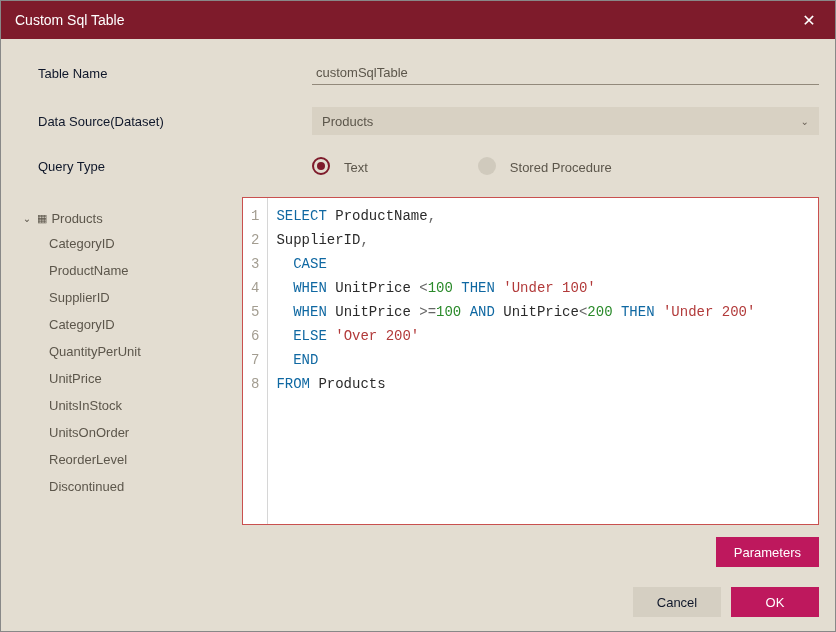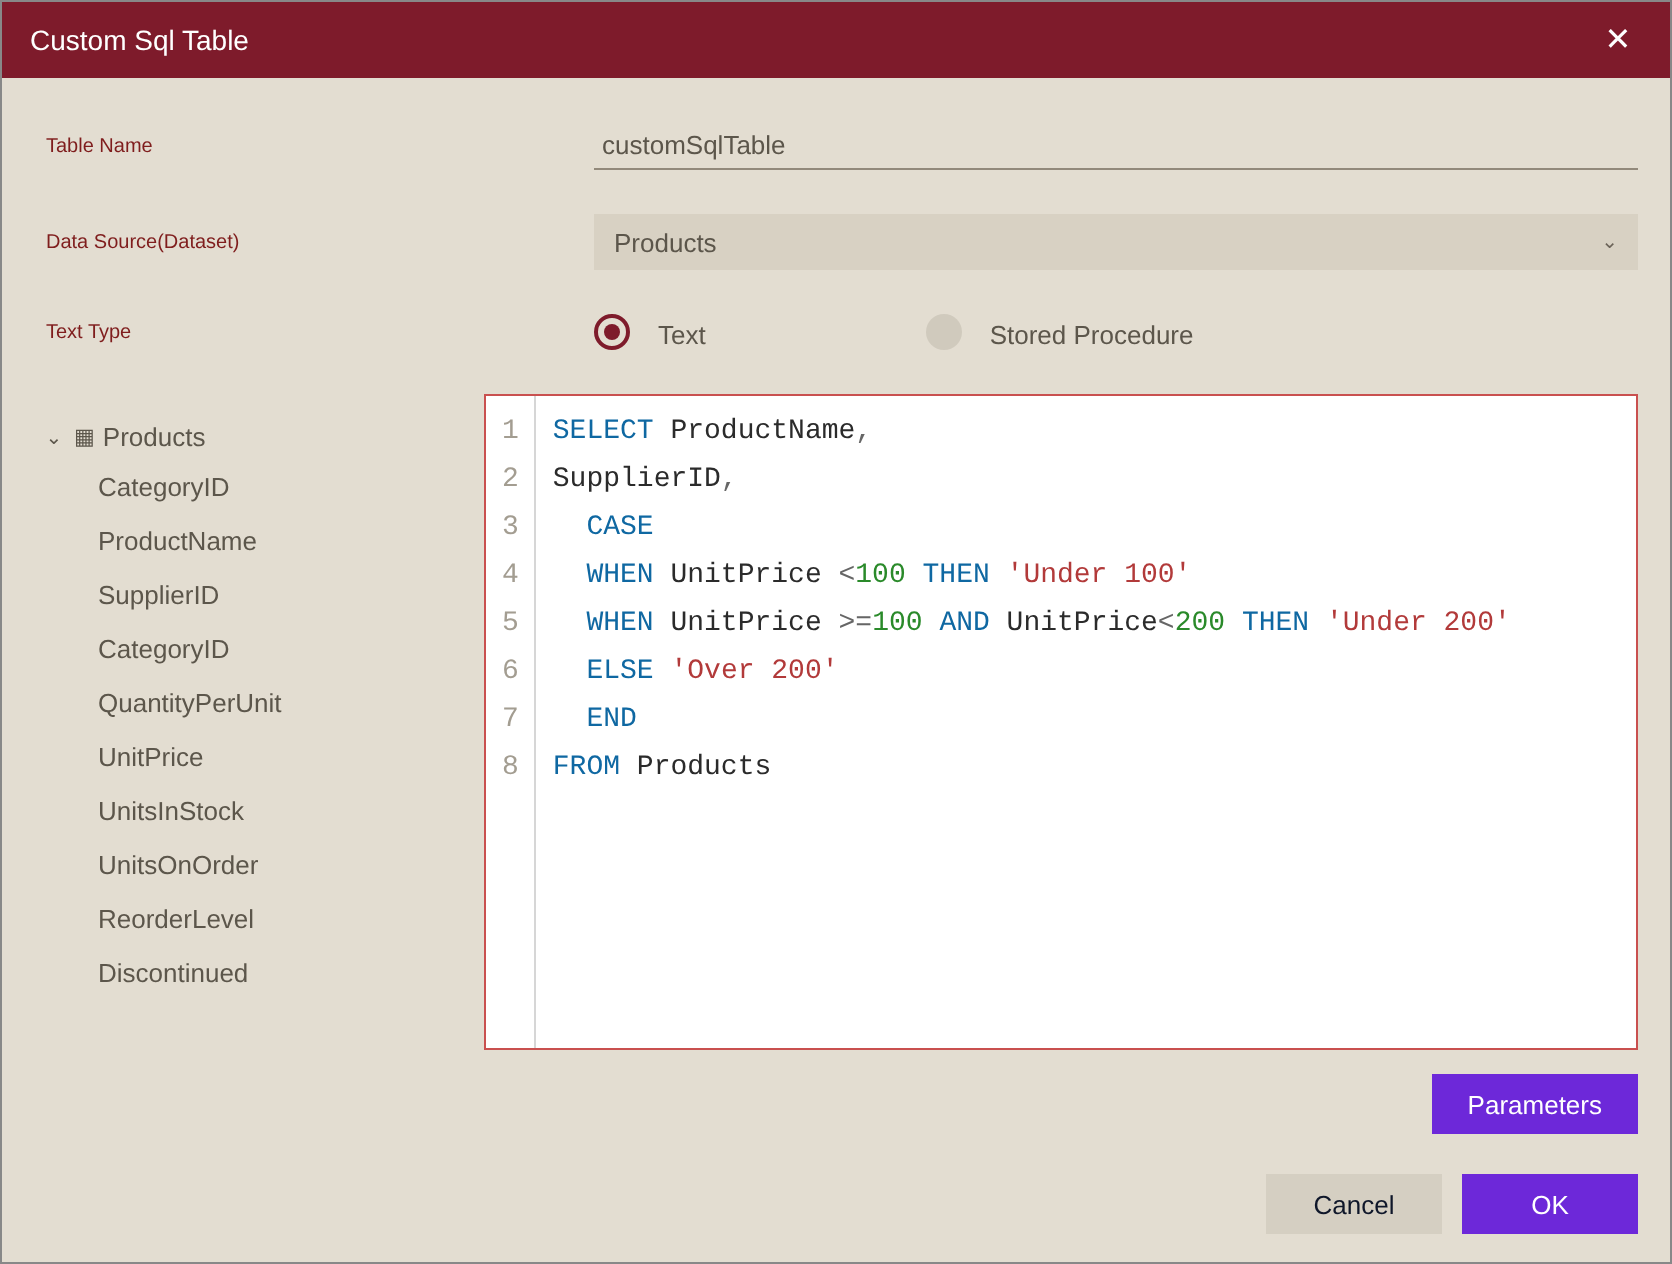--- a/index.html
+++ b/index.html
@@ -41,23 +41,24 @@
       flex-direction: column;
       padding: 22px 16px 14px 16px;
     }
     .form-row {
       display: flex;
       align-items: center;
       margin-bottom: 22px;
     }
     .form-label {
       width: 280px;
-      color: #7f1d1d;
-      font-size: 10px;
+      color: #0f172a;
+      font-size: 13px;
       padding-left: 6px;
+      margin-left: 15px;
     }
     .text-input-wrap {
       flex: 1;
       border-bottom: 1px solid #92897b;
       padding: 4px 4px;
     }
     .text-input {
       width: 100%;
       border: none;
       background: transparent;
@@ -202,21 +203,21 @@
     .btn {
       height: 30px;
       min-width: 88px;
       padding: 0 18px;
       font-size: 13px;
       border: none;
       cursor: pointer;
       font-family: inherit;
     }
     .btn-primary {
-      background: #6d28d9;
+      background: #be185d;
       color: #fff;
     }
     .btn-secondary {
       background: #d5cfc2;
       color: #0f172a;
     }
     .footer {
       background: #e3ddd1;
       padding: 6px 16px 14px 16px;
       display: flex;
@@ -246,21 +247,21 @@
       <div class="form-label">Data Source(Dataset)</div>
       <div class="select-wrap">
         <div class="select">
           <span>Products</span>
           <span class="chevron">⌄</span>
         </div>
       </div>
     </div>
 
     <div class="form-row">
-      <div class="form-label">Text Type</div>
+      <div class="form-label">Query Type</div>
       <div class="radio-group">
         <div class="radio-item">
           <span class="radio-circle selected"></span>
           <span class="radio-label">Text</span>
         </div>
         <div class="radio-item">
           <span class="radio-circle"></span>
           <span class="radio-label">Stored Procedure</span>
         </div>
       </div>

